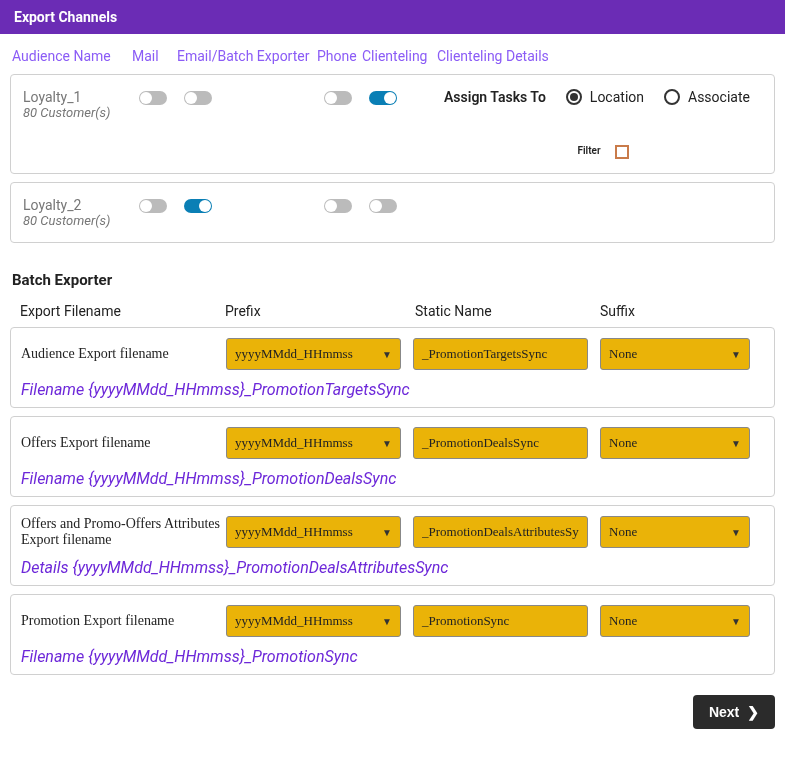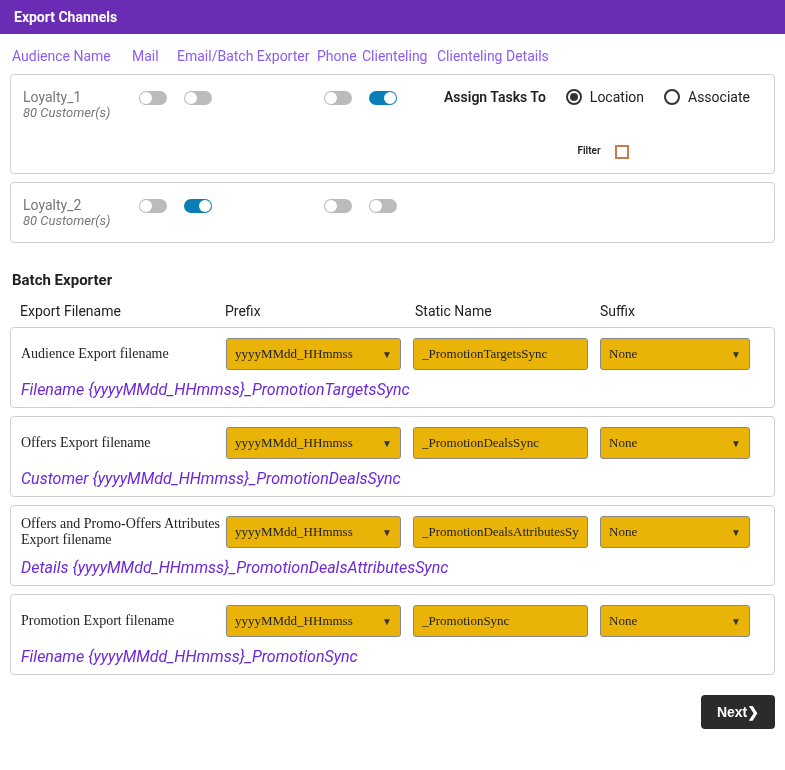--- a/index.html
+++ b/index.html
@@ -103,21 +103,21 @@
     .select-box .caret { font-size: 10px; color: #333; margin-left: 6px; }
     .prefix-box { width: 175px; margin-right: 12px; }
     .static-box { width: 175px; margin-right: 12px; }
     .suffix-box { width: 150px; }
     .filename-preview { font-style: italic; font-size: 16px; margin-top: 10px; color: #6d28d9; }
 
     .footer-row { display: flex; justify-content: flex-end; padding: 12px 10px 14px 10px; }
     .next-btn {
       background: #2b2b2b; color: #fff; border: none; border-radius: 4px;
       padding: 9px 16px; font-size: 14px; font-weight: 600; display:flex;
-      align-items:center; cursor:pointer;
+      align-items:center; gap:8px; cursor:pointer;
     }
     .chevron { font-size: 14px; }
   </style>
 </head>
 <body>
 
 <div class="header-bar">
   <span>Export Channels</span>
 </div>
 
@@ -225,21 +225,21 @@
       <span class="caret">▼</span>
     </div>
     <div class="text-box static-box">
       <span>_PromotionDealsSync</span>
     </div>
     <div class="select-box suffix-box">
       <span>None</span>
       <span class="caret">▼</span>
     </div>
   </div>
-  <div class="filename-preview">Customer {yyyyMMdd_HHmmss}_PromotionDealsSync</div>
+  <div class="filename-preview">Filename {yyyyMMdd_HHmmss}_PromotionDealsSync</div>
 </div>
 
 <div class="filename-card">
   <div class="filename-row">
     <div class="fname-label">Offers and Promo-Offers Attributes Export filename</div>
     <div class="select-box prefix-box">
       <span>yyyyMMdd_HHmmss</span>
       <span class="caret">▼</span>
     </div>
     <div class="text-box static-box">

